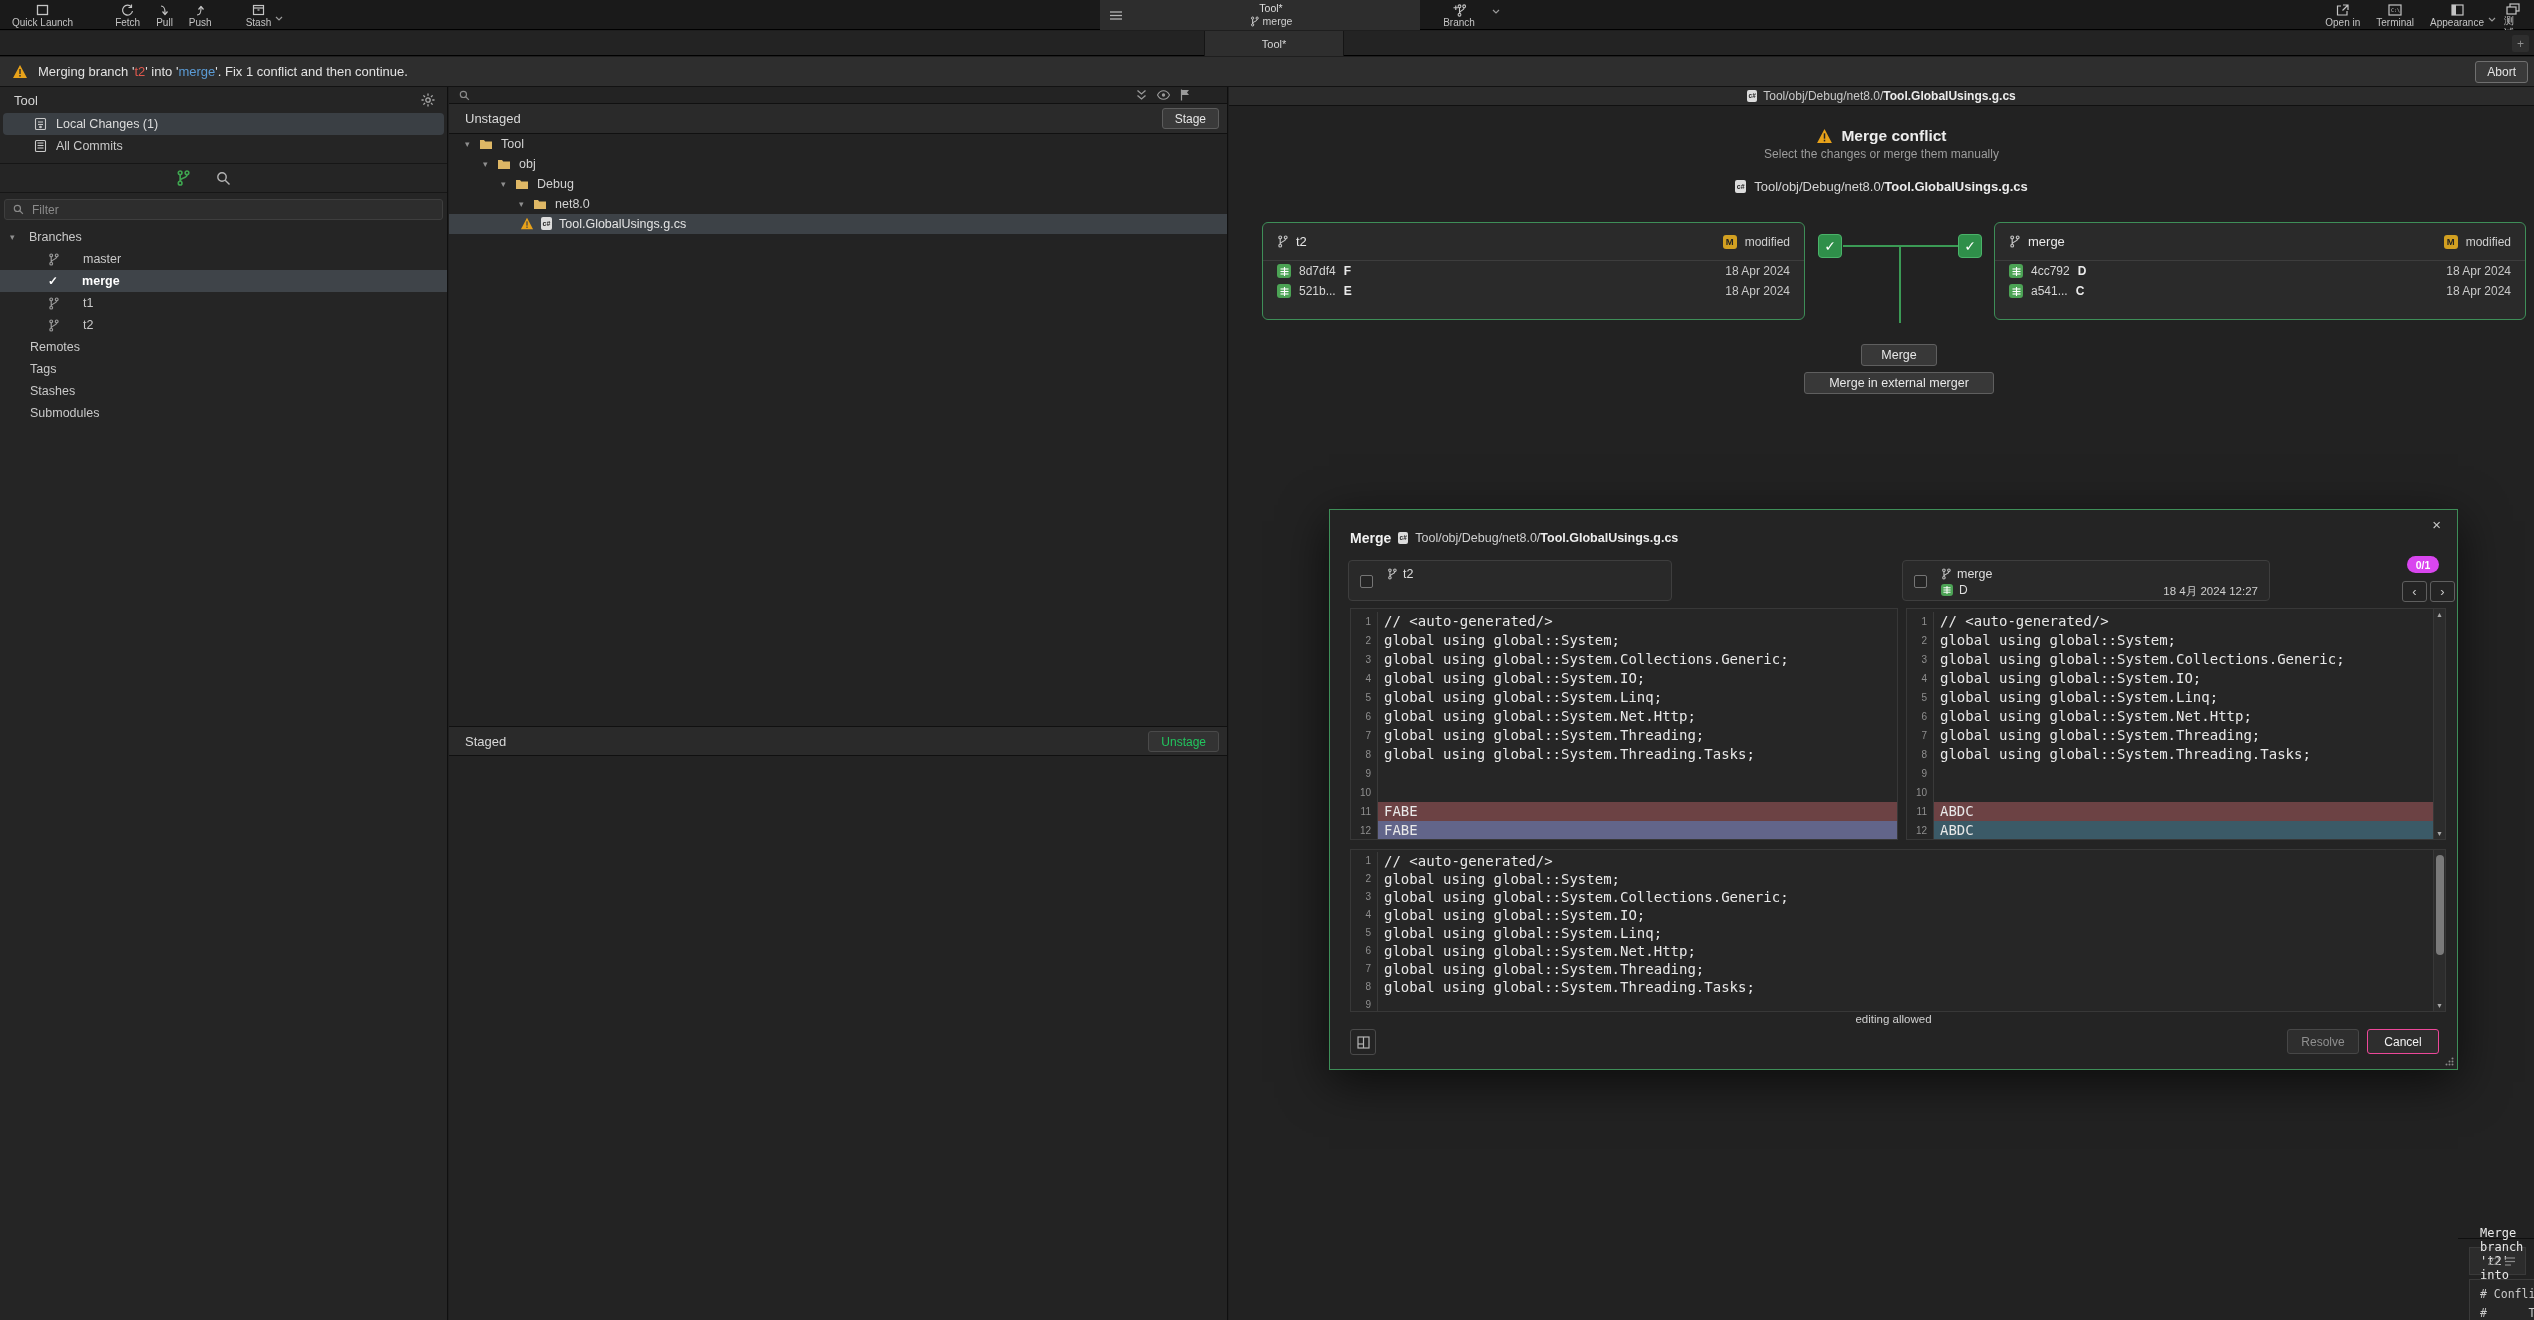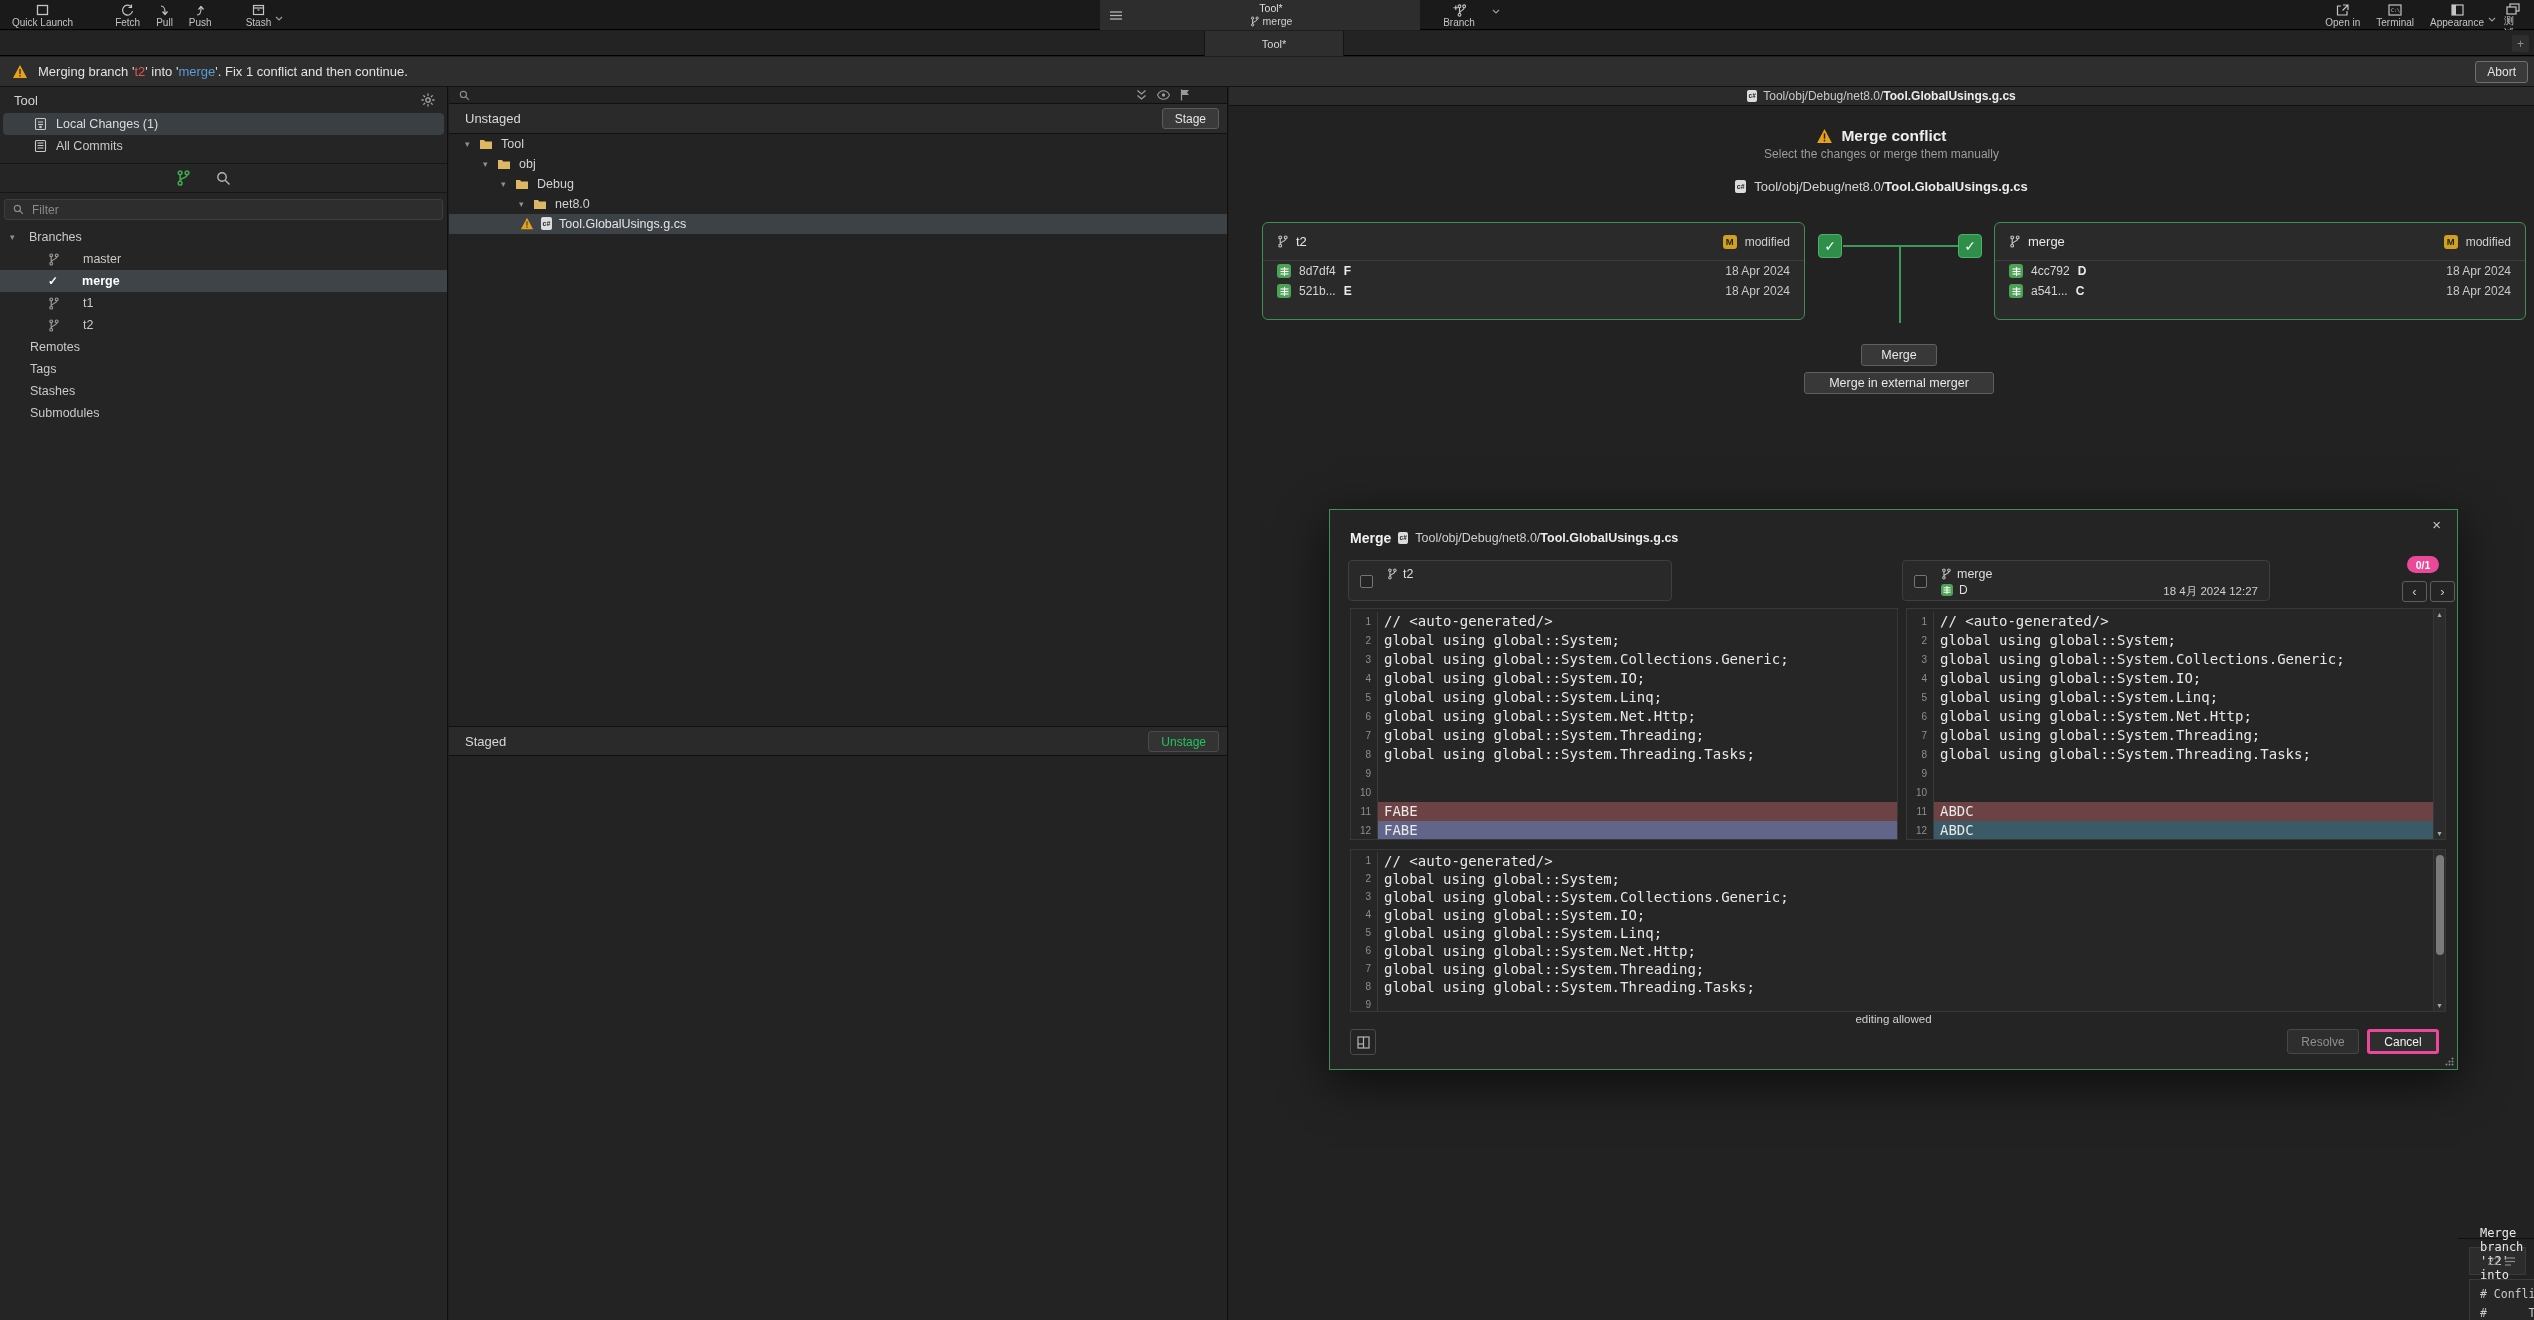--- a/index.html
+++ b/index.html
@@ -117,42 +117,42 @@
                font-size:12.5px; color:#cfcfcf; }
   #dlg-title .t { font-size:14px; font-weight:bold; color:#f2f2f2; }
   .hdr-box { position:absolute; top:50px; height:41px; background:#292929; border:1px solid #3e3e3e; border-radius:4px; }
   .hdr-cb { position:absolute; left:11px; top:14px; width:13px; height:13px; border:1px solid #757575;
             border-radius:2px; background:#242424; }
   .hdr-branch { position:absolute; left:38px; top:6px; display:flex; align-items:center; gap:6px;
                 font-size:12.5px; color:#dedede; }
   .hdr-commit { position:absolute; left:38px; top:22px; display:flex; align-items:center; gap:6px;
                 font-size:12px; color:#dedede; }
   .hdr-date { position:absolute; right:11px; top:23px; font-size:11.5px; color:#cfcfcf; }
-  #dlg-badge { position:absolute; left:1077px; top:46px; width:32px; height:17px; background:#ec4899;
+  #dlg-badge { position:absolute; left:1077px; top:46px; width:32px; height:17px; background:#d946ef;
                border-radius:9px; color:#fff; font-size:10.5px; font-weight:bold;
                display:flex; align-items:center; justify-content:center; }
   .nav-btn { position:absolute; top:71px; width:25px; height:21px; border:1px solid #5f5f5f; border-radius:3px;
              color:#c8c8c8; font-size:13px; display:flex; align-items:center; justify-content:center; }
 
   .code-pane { position:absolute; background:#262626; border:1px solid #383838; overflow:hidden; }
   .code-line { display:flex; height:19px; line-height:19px; }
   .lh18 .code-line { height:18px; line-height:18px; }
   .code-line .num { width:27px; flex:none; text-align:right; padding-right:6px; color:#8f8f8f;
                     font-size:10px; border-right:1px solid #3a3a3a; }
   .code-line .txt { flex:1; padding-left:6px; white-space:pre;
                     font-family:"DejaVu Sans Mono", monospace; font-size:14px; color:#e8e8e8; }
   .scroll-col { position:absolute; width:13px; background:#2c2c2c; border:1px solid #383838; }
   .scroll-col .ar { position:absolute; left:0; width:100%; text-align:center; color:#a8a8a8; font-size:7px; }
   .sc-thumb { position:absolute; left:2px; width:8px; background:#7a7a7a; border-radius:4px; }
 
   #dlg-editing { position:absolute; top:503px; width:100%; text-align:center; font-size:11.5px; color:#d0d0d0; }
   .dlg-btn { position:absolute; top:519px; height:25px; border-radius:3px; font-size:12px;
              display:flex; align-items:center; justify-content:center; background:#2e2e2e; }
   #btn-resolve { left:957px; width:72px; border:1px solid #474747; color:#8f8f8f; }
-  #btn-cancel { left:1037px; width:72px; border:3px solid #ec4899; color:#f2f2f2; }
+  #btn-cancel { left:1037px; width:72px; border:1px solid #ec4899; color:#f2f2f2; }
   #dlg-layout { position:absolute; left:20px; top:519px; width:26px; height:26px; border:1px solid #4a4a4a;
                 border-radius:3px; display:flex; align-items:center; justify-content:center; color:#b5b5b5; }
   #dlg-grip { position:absolute; right:3px; bottom:3px; color:#8a8a8a; }
 
   
   #commitarea { position:absolute; left:1229px; right:0; bottom:0; height:82px; background:#222;
                 border-top:1px solid #0f0f0f; }
   #commit-subject { position:absolute; left:11px; top:8px; right:8px; height:28px; background:#2c2c2c;
                     border:1px solid #3a3a3a; display:flex; align-items:center; padding-left:10px;
                     font-family:"DejaVu Sans Mono", monospace; font-size:12px; color:#e8e8e8; }

